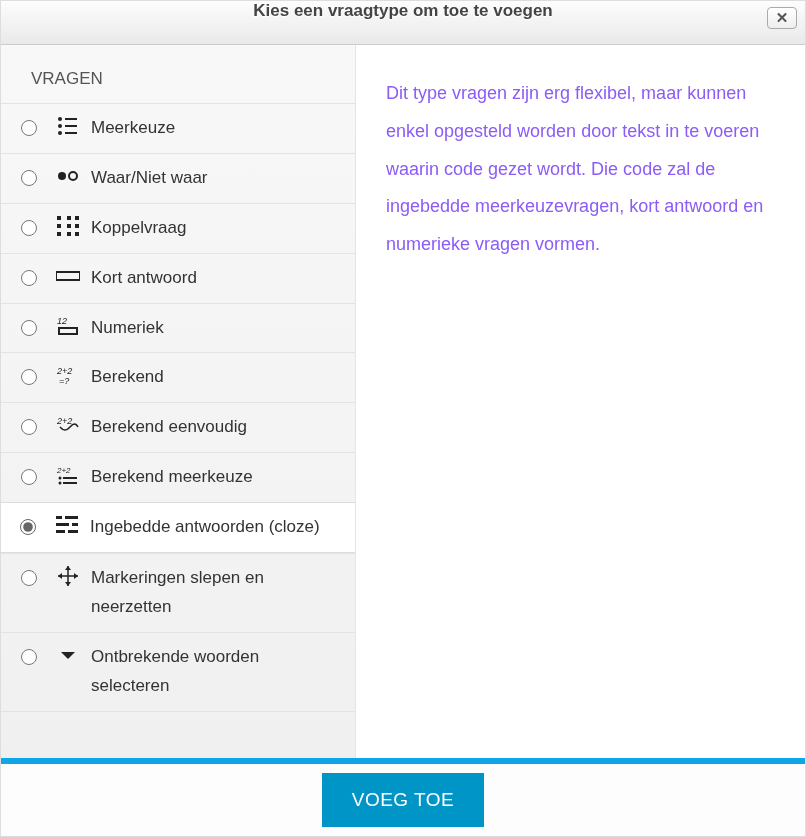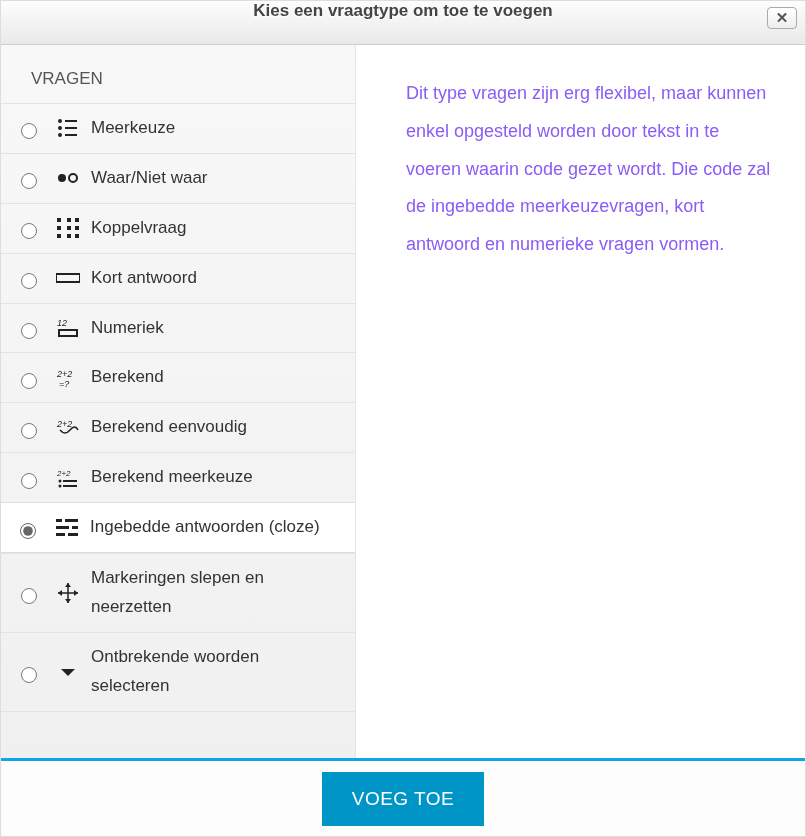--- a/index.html
+++ b/index.html
@@ -47,21 +47,20 @@
     align-items: center;
     justify-content: center;
     font-size: 15px;
     color: #555;
     font-weight: bold;
   }
   .dialog-body {
     flex: 1;
     display: flex;
     overflow: hidden;
-    gap: 20px;
   }
   .sidebar-wrap {
     width: 355px;
     display: flex;
     border-right: 1px solid #e5e5e5;
   }
   .sidebar {
     flex: 1;
     overflow-y: auto;
     background: linear-gradient(#f8f8f8,#f0f0f0);
@@ -81,21 +80,21 @@
     height: 18px;
     background: #e8e8e8;
   }
   .section-title {
     font-size: 17px;
     color: #555;
     padding: 14px 0 14px 30px;
   }
   .qtype-item {
     display: flex;
-    align-items: center;
+    align-items: flex-start;
     padding: 10px 16px 10px 20px;
     border-top: 1px solid #e3e3e3;
     cursor: pointer;
     font-size: 17px;
     color: #333;
     line-height: 1.7;
     flex-wrap: wrap;
   }
   .qtype-item:last-child {
     border-bottom: 1px solid #e3e3e3;
@@ -130,21 +129,21 @@
   .description-pane {
     flex: 1;
     padding: 30px 30px;
     font-size: 18px;
     color: #8b5cf6;
     line-height: 2.1;
     overflow-y: auto;
   }
   .dialog-footer {
     height: 78px;
-    border-top: 3px solid #0ea5e9;
+    border-top: 6px solid #0ea5e9;
     display: flex;
     align-items: center;
     justify-content: center;
     gap: 16px;
     background: #fdfdfd;
   }
   .btn {
     border: none;
     background: #0095c7;
     color: #fff;

